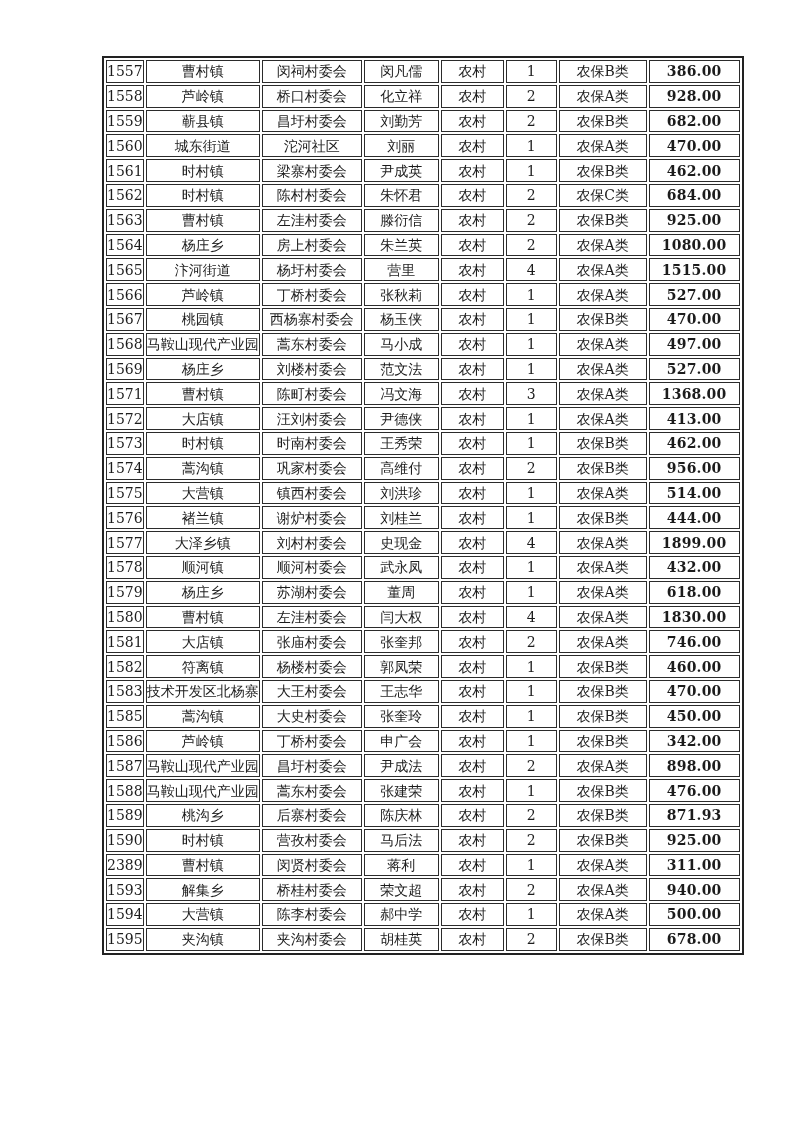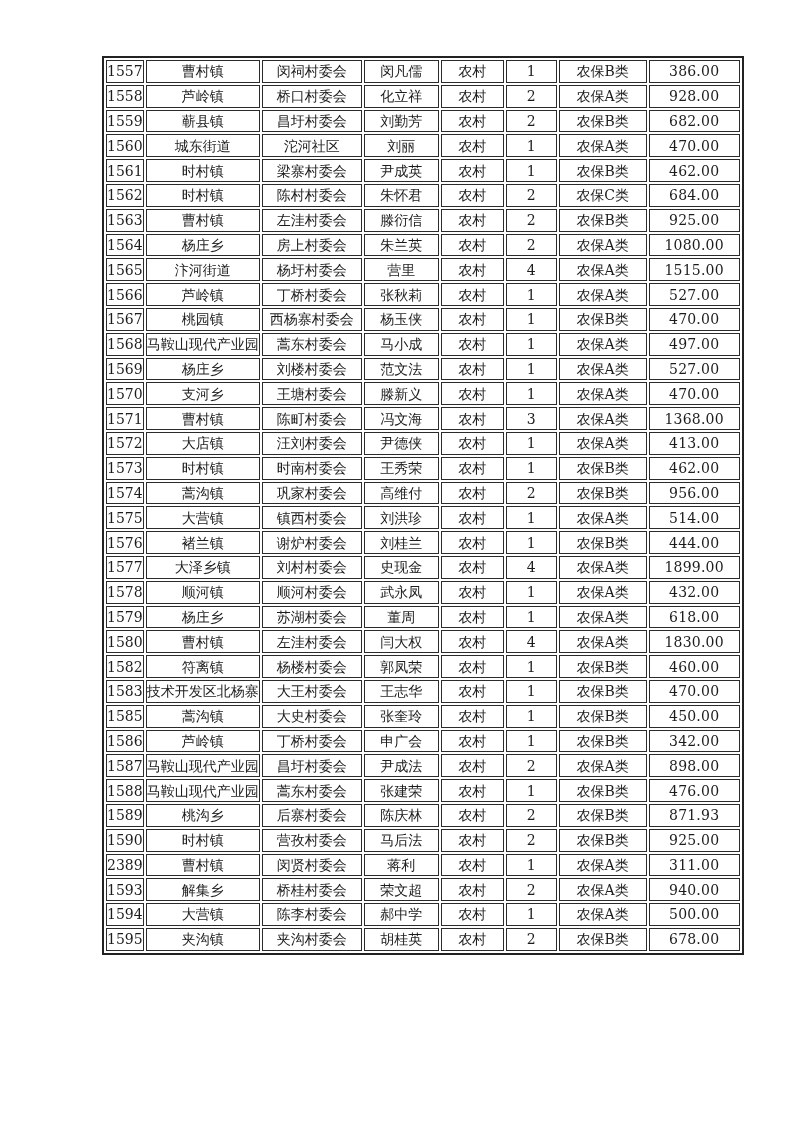--- a/index.html
+++ b/index.html
@@ -29,21 +29,21 @@
     border: 1px solid #2b2b2b;
     padding: 0;
     text-align: center;
     vertical-align: middle;
     white-space: nowrap;
     overflow: hidden;
     font-size: 14px;
     line-height: 20px;
     color: #1c1c1c;
   }
-  td.c-amount { letter-spacing: 0.2px; }
+  td.c-amount { letter-spacing: 0.2px; font-weight: bold; }
 </style>
 </head>
 <body>
 
 <div class="page">
   <table class="grid">
     <colgroup>
       <col style="width:37px">
       <col style="width:72px">
       <col style="width:100px">
@@ -178,30 +178,20 @@
     <td class="c-id">1569</td>
     <td class="c-town">杨庄乡</td>
     <td class="c-village">刘楼村委会</td>
     <td class="c-name">范文法</td>
     <td class="c-category">农村</td>
     <td class="c-count">1</td>
     <td class="c-type">农保A类</td>
     <td class="c-amount">527.00</td>
   </tr>
         <tr>
-    <td class="c-id">1570</td>
-    <td class="c-town">支河乡</td>
-    <td class="c-village">王塘村委会</td>
-    <td class="c-name">滕新义</td>
-    <td class="c-category">农村</td>
-    <td class="c-count">1</td>
-    <td class="c-type">农保A类</td>
-    <td class="c-amount">470.00</td>
-  </tr>
-        <tr>
     <td class="c-id">1571</td>
     <td class="c-town">曹村镇</td>
     <td class="c-village">陈町村委会</td>
     <td class="c-name">冯文海</td>
     <td class="c-category">农村</td>
     <td class="c-count">3</td>
     <td class="c-type">农保A类</td>
     <td class="c-amount">1368.00</td>
   </tr>
         <tr>
@@ -286,20 +276,30 @@
   </tr>
         <tr>
     <td class="c-id">1580</td>
     <td class="c-town">曹村镇</td>
     <td class="c-village">左洼村委会</td>
     <td class="c-name">闫大权</td>
     <td class="c-category">农村</td>
     <td class="c-count">4</td>
     <td class="c-type">农保A类</td>
     <td class="c-amount">1830.00</td>
+  </tr>
+        <tr>
+    <td class="c-id">1581</td>
+    <td class="c-town">大店镇</td>
+    <td class="c-village">张庙村委会</td>
+    <td class="c-name">张奎邦</td>
+    <td class="c-category">农村</td>
+    <td class="c-count">2</td>
+    <td class="c-type">农保A类</td>
+    <td class="c-amount">746.00</td>
   </tr>
         <tr>
     <td class="c-id">1582</td>
     <td class="c-town">符离镇</td>
     <td class="c-village">杨楼村委会</td>
     <td class="c-name">郭凤荣</td>
     <td class="c-category">农村</td>
     <td class="c-count">1</td>
     <td class="c-type">农保B类</td>
     <td class="c-amount">460.00</td>

